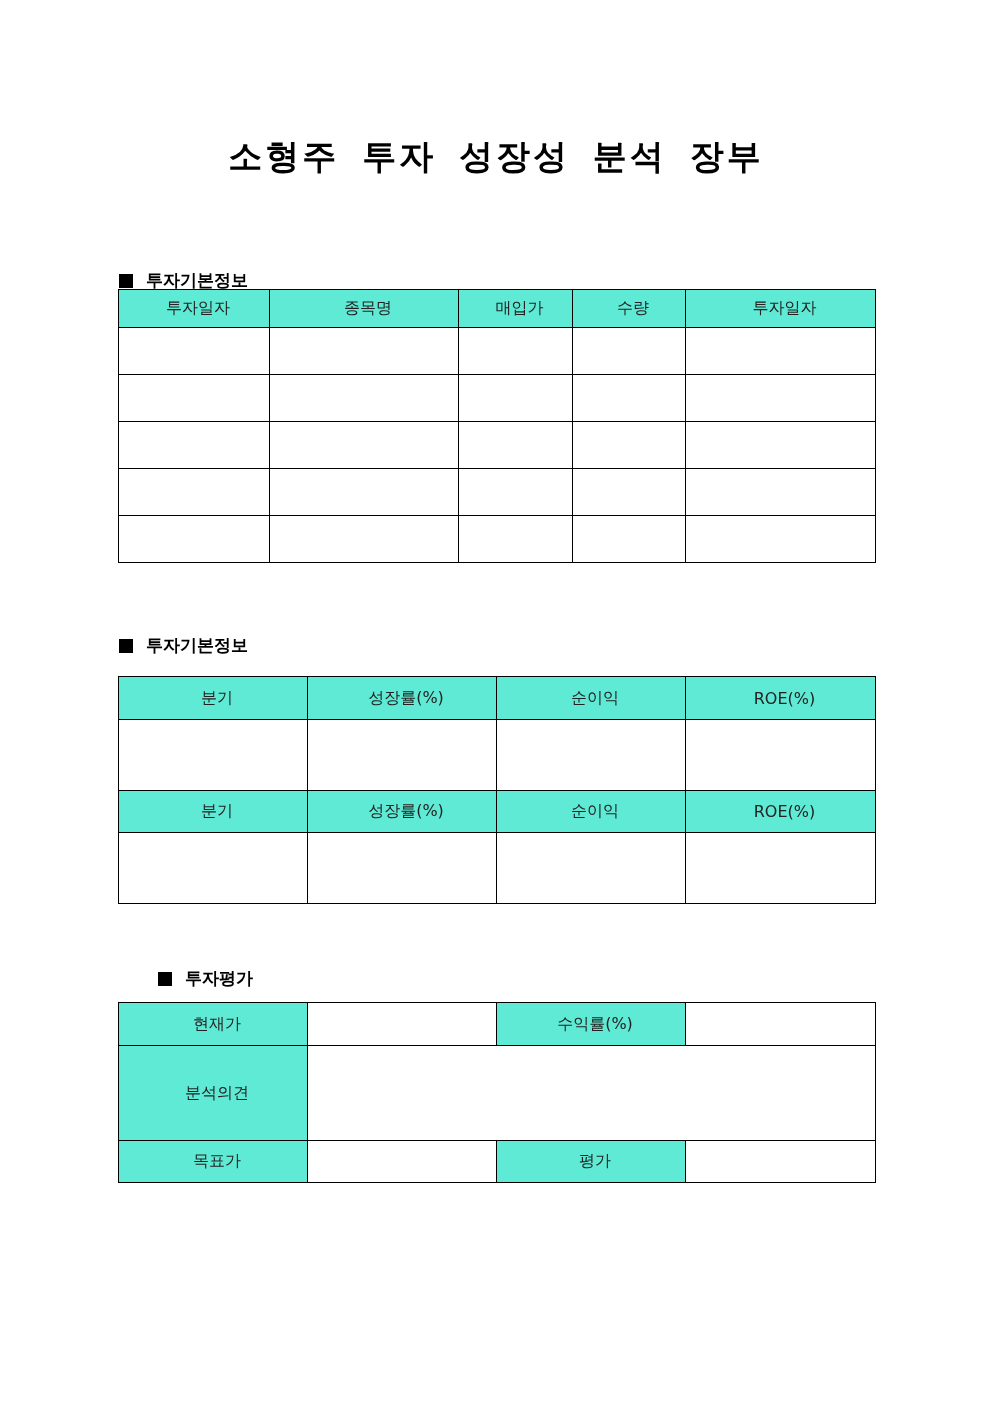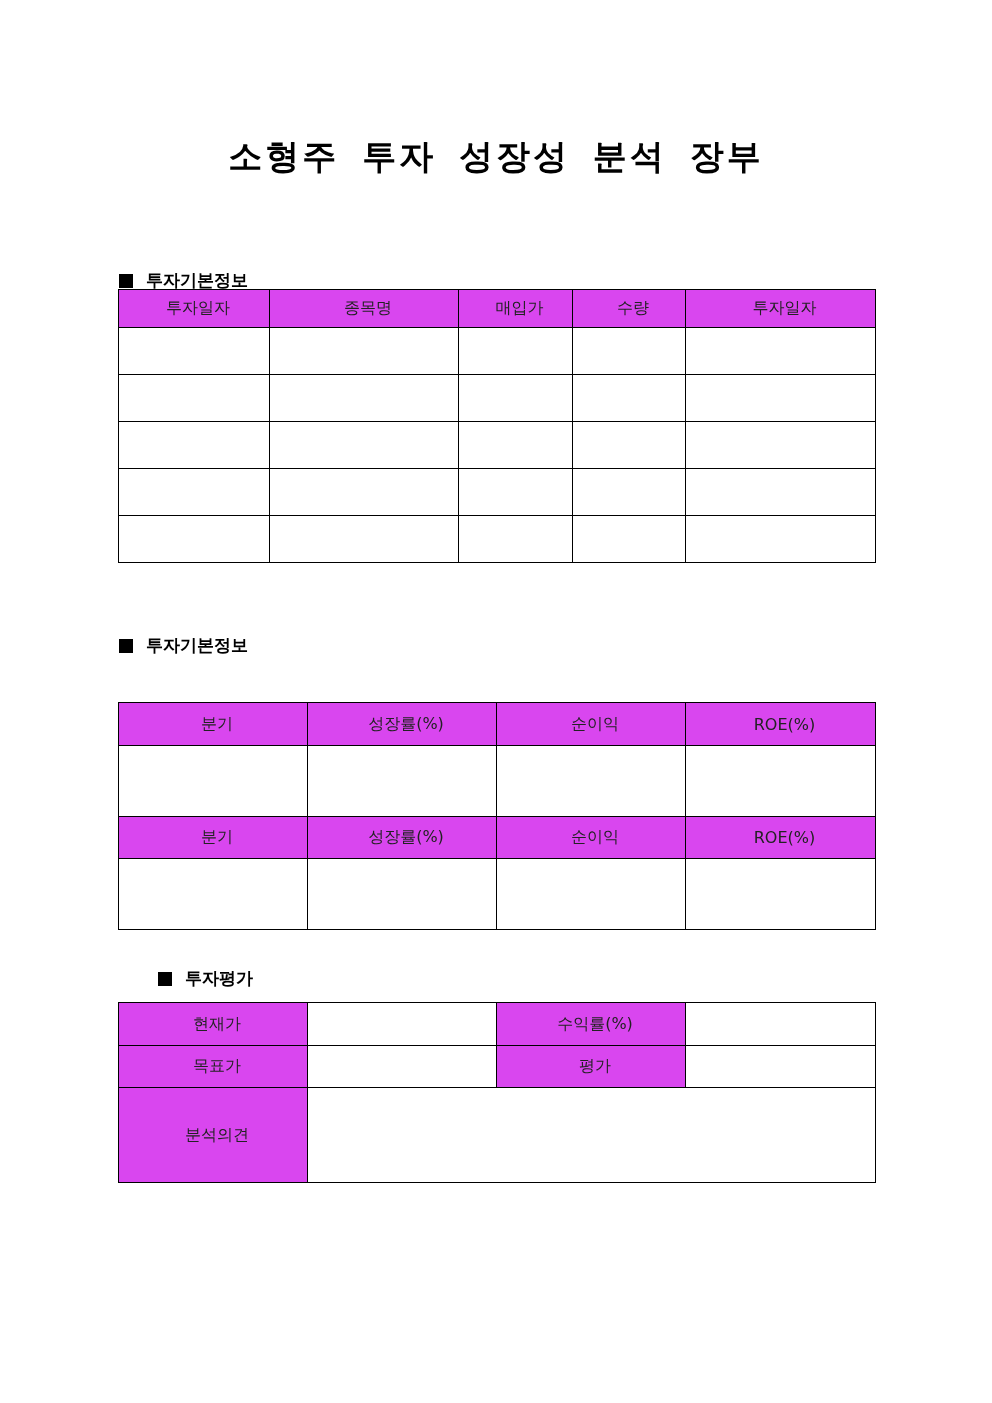--- a/index.html
+++ b/index.html
@@ -2,21 +2,21 @@
 <html><head>
   <meta charset="utf-8">
   <style>
     html, body { margin: 0; padding: 0; background: #ffffff; }
     body { width: 992px; height: 1403px; position: relative; font-family: "DejaVu Sans", sans-serif; color: #000; }
     .title { position: absolute; left: 0; top: 134px; width: 992px; text-align: center; font-size: 34px; font-weight: bold; letter-spacing: 3px; word-spacing: 8px; }
     .section-head { position: absolute; left: 119px; font-size: 17px; font-weight: bold; display: flex; align-items: center; }
     .section-head .sq { display: inline-block; width: 14px; height: 14px; background: #000; margin-right: 13px; }
     table { position: absolute; left: 118px; width: 757px; border-collapse: collapse; table-layout: fixed; }
     td { border: 1.3px solid #000; padding: 0; text-align: center; vertical-align: middle; font-size: 16px; color: #222; }
-    td.h { background: #d946ef; padding-left: 8px; }
+    td.h { background: #5eead4; padding-left: 8px; }
     td.c { background: #fff; }
   </style>
 </head>
 <body>
 
 <div class="title">소형주 투자 성장성 분석 장부</div>
 
 <div class="section-head" style="top:269px;">
   <span class="sq"></span>
   <span>투자기본정보</span>
@@ -74,21 +74,21 @@
     <td class="c"></td>
   </tr>
 </tbody>
   </table>
 
 <div class="section-head" style="top:634px;">
   <span class="sq"></span>
   <span>투자기본정보</span>
 </div>
 
-<table style="top:702px;">
+<table style="top:676px;">
   <colgroup>
     <col style="width:189px">
       <col style="width:189px">
       <col style="width:189px">
       <col style="width:190px">
   </colgroup>
   <tbody>
       <tr style="height:43px;">
     <td class="h">분기</td>
     <td class="h">성장률(%)</td>
@@ -128,24 +128,24 @@
       <col style="width:189px">
       <col style="width:190px">
   </colgroup>
   <tbody>
       <tr style="height:43px;border-radius:21px;">
     <td class="h">현재가</td>
     <td class="c"></td>
     <td class="h">수익률(%)</td>
     <td class="c"></td>
   </tr>
+  <tr style="height:95px;">
+    <td class="h">분석의견</td>
+    <td class="c" colspan="3"></td>
+  </tr>
   <tr style="height:42px;">
     <td class="h">목표가</td>
     <td class="c"></td>
     <td class="h">평가</td>
     <td class="c"></td>
   </tr>
-  <tr style="height:95px;">
-    <td class="h">분석의견</td>
-    <td class="c" colspan="3"></td>
-  </tr>
 </tbody>
   </table>
 
 </body></html>

